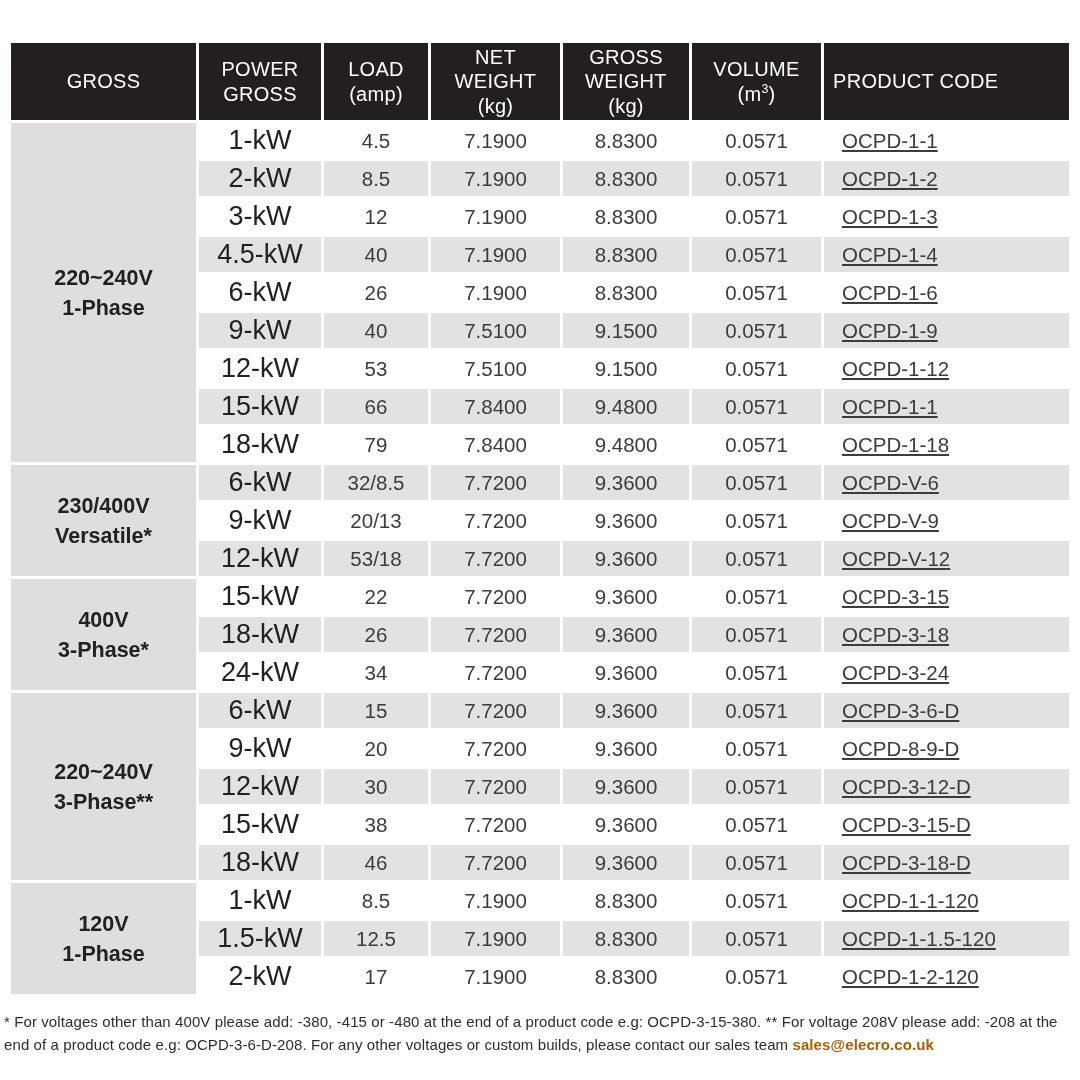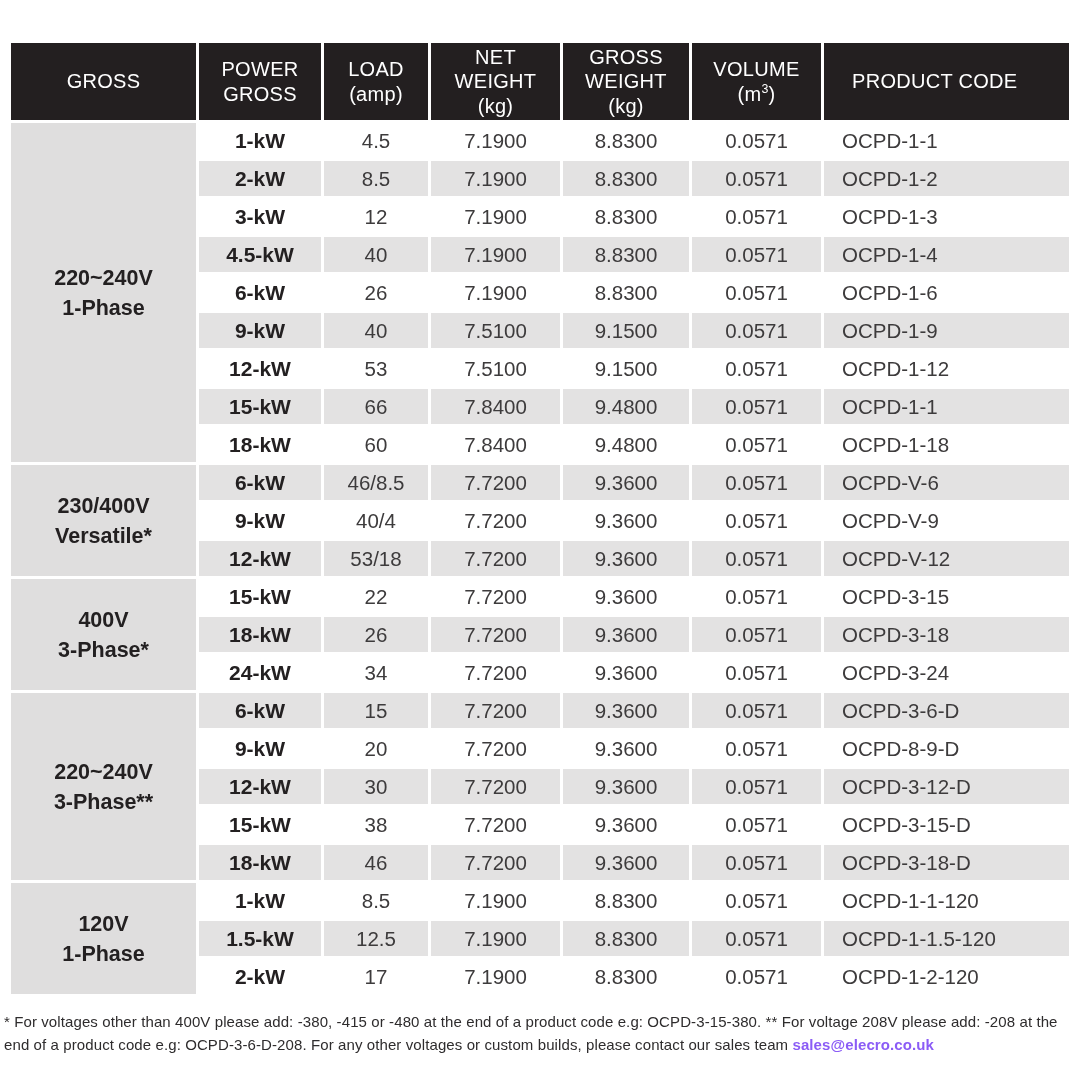--- a/index.html
+++ b/index.html
@@ -25,21 +25,21 @@
     color: #ffffff;
     font-weight: 400;
     font-size: 20px;
     line-height: 1.22;
     text-align: center;
     vertical-align: middle;
     height: 62px;
     padding: 2px 4px;
     letter-spacing: 0.3px;
   }
-  th.code-h { text-align: left; padding-left: 28px; }
+  th.code-h { text-align: left; padding-left: 9px; }
   th .h-line { display: block; }
   th .h-line:empty { display: none; }
   sup { font-size: 0.62em; }
 
   
   td {
     height: 35px;
     vertical-align: middle;
     text-align: center;
     font-size: 20.5px;
@@ -49,33 +49,33 @@
   tr.row-white td { background: #ffffff; }
   tr.row-gray  td { background: #e3e2e2; }
 
   td.model-cell {
     background: #dfdede !important;
     font-weight: bold;
     color: #232021;
     font-size: 21.5px;
     line-height: 1.4;
   }
-  td.power-cell { font-weight: bold; color: #232021; font-size: 21px; }
-  td.code-cell  { text-align: left; padding-left: 18px; }
+  td.power-cell { font-weight: normal; color: #232021; font-size: 27px; }
+  td.code-cell  { text-align: left; padding-left: 18px; text-decoration: underline; }
 
   
   .footnote {
     margin-top: 14px;
     padding: 0 4px;
     font-size: 15px;
     line-height: 1.5;
     color: #2e2c2d;
     letter-spacing: 0.1px;
   }
-  .footnote b { color: #8b5cf6; }
+  .footnote b { color: #a16207; }
 </style>
 </head>
 <body>
 
 <div class="page">
   <table class="spec">
     <colgroup>
       <col style="width:185px">
       <col style="width:122px">
       <col style="width:104px">
@@ -180,41 +180,41 @@
         <tr class="row-gray">
           <td class="power-cell">15-kW</td>
           <td>66</td>
           <td>7.8400</td>
           <td>9.4800</td>
           <td>0.0571</td>
           <td class="code-cell">OCPD-1-1</td>
         </tr>
         <tr class="row-white">
           <td class="power-cell">18-kW</td>
-          <td>60</td>
+          <td>79</td>
           <td>7.8400</td>
           <td>9.4800</td>
           <td>0.0571</td>
           <td class="code-cell">OCPD-1-18</td>
         </tr>
         <tr class="row-gray">
           <td class="model-cell" rowspan="3">
             <div>230/400V</div>
             <div>Versatile*</div>
           </td>
           <td class="power-cell">6-kW</td>
-          <td>46/8.5</td>
+          <td>32/8.5</td>
           <td>7.7200</td>
           <td>9.3600</td>
           <td>0.0571</td>
           <td class="code-cell">OCPD-V-6</td>
         </tr>
         <tr class="row-white">
           <td class="power-cell">9-kW</td>
-          <td>40/4</td>
+          <td>20/13</td>
           <td>7.7200</td>
           <td>9.3600</td>
           <td>0.0571</td>
           <td class="code-cell">OCPD-V-9</td>
         </tr>
         <tr class="row-gray">
           <td class="power-cell">12-kW</td>
           <td>53/18</td>
           <td>7.7200</td>
           <td>9.3600</td>

